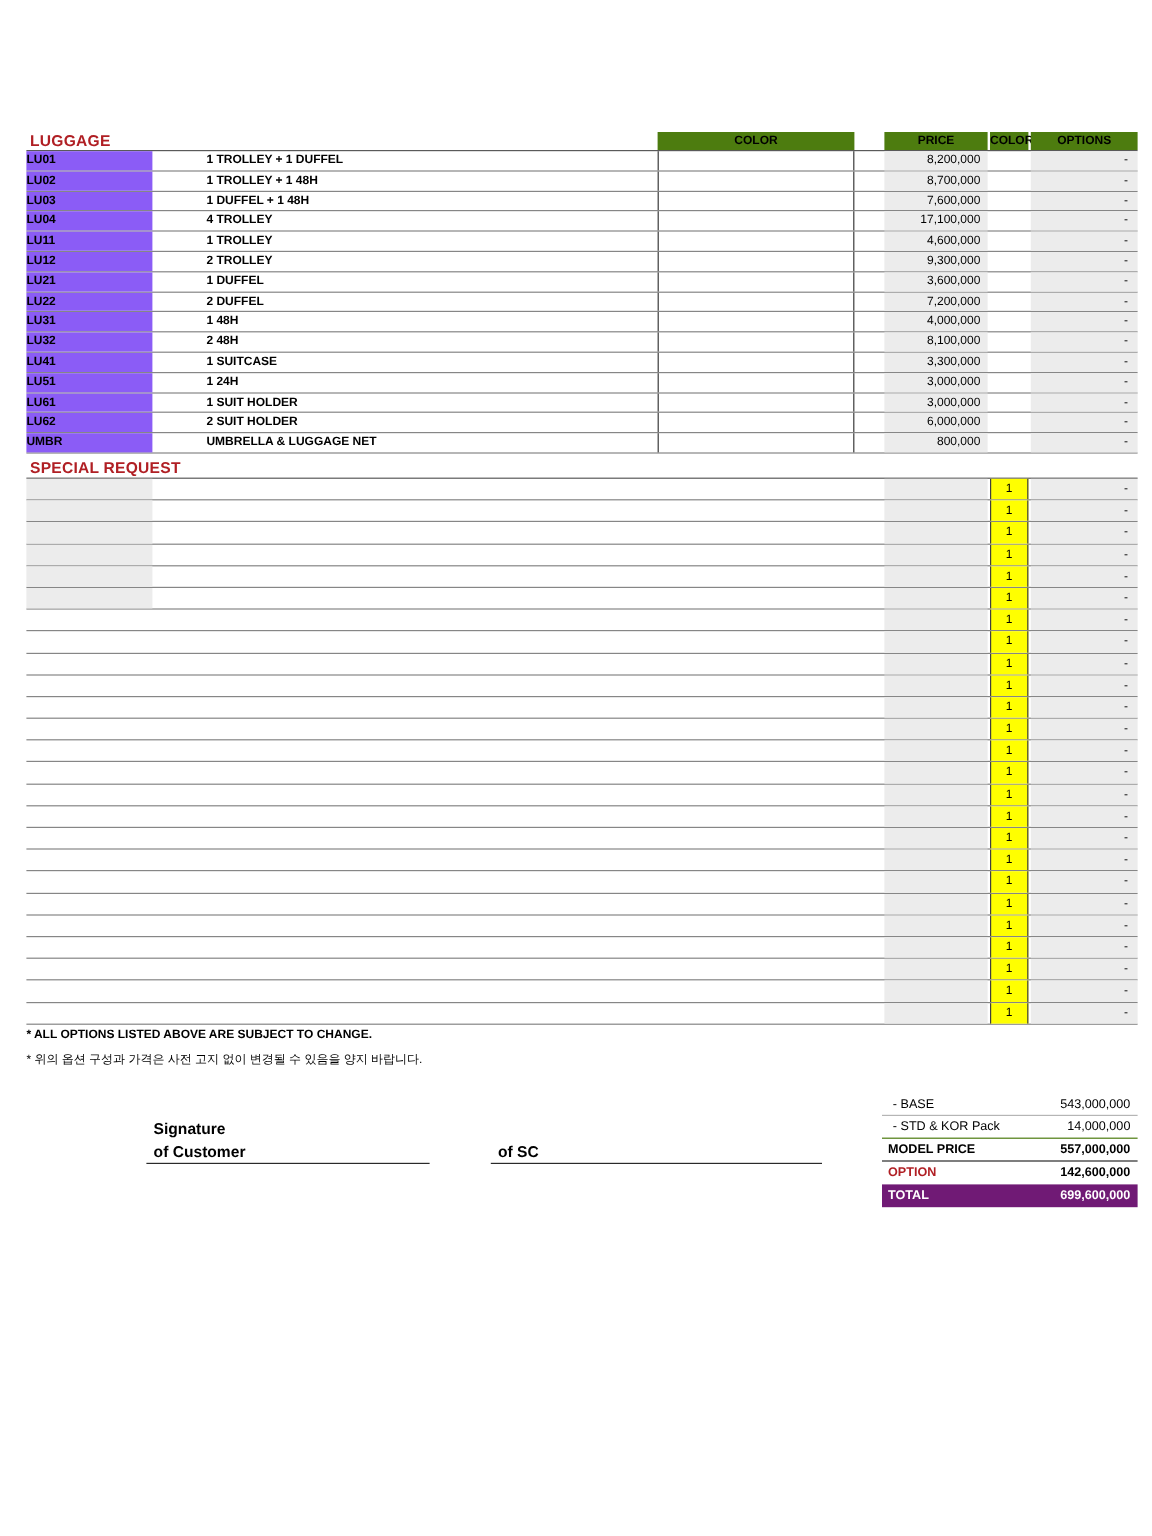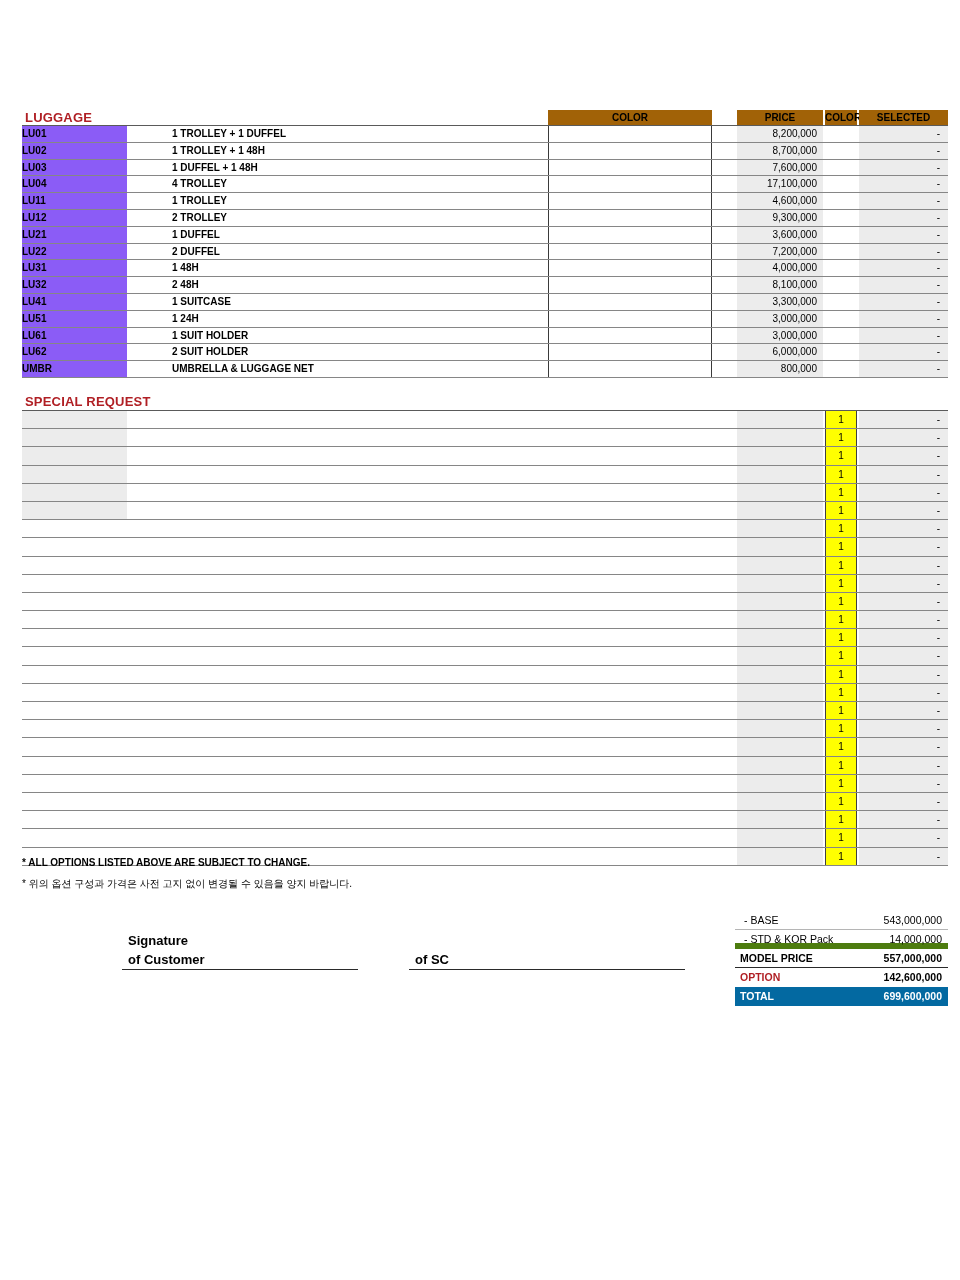--- a/index.html
+++ b/index.html
@@ -15,21 +15,21 @@
 
   
   .section { position: absolute; left: 22px; width: 926px; margin-top: 32px; }
   .hdr-row { display: flex; height: 16px; line-height: 15px; border-bottom: 1px solid #5a5a5a; }
   .sec-title {
     font-size: 13px; font-weight: bold; color: #b01f24;
     padding-left: 3px; letter-spacing: 0.2px;
   }
   .hdr-title { width: 526px; }
   .hcell {
-    background: #a16207; font-size: 10px; font-weight: bold;
+    background: #4d7c0f; font-size: 10px; font-weight: bold;
     text-align: center; height: 15px; line-height: 15px;
   }
   .h-color { width: 164px; }
   .h-price { width: 86px; }
   .h-unit  { width: 32px; }
   .h-sel   { width: 89px; }
   .gap25 { width: 25px; }
   .gap2  { width: 2px; }
 
   
@@ -57,25 +57,25 @@
   #footnotes { position: absolute; left: 22px; top: 856px; }
   .fn-en { font-size: 10px; font-weight: bold; line-height: 14px; }
   .fn-kr { font-size: 10px; line-height: 14px; margin-top: 7px; }
 
   
   #summary { position: absolute; left: 735px; top: 911px; width: 213px; }
   .sum-row { display: flex; height: 19px; line-height: 18px; font-size: 10.5px; }
   .sum-label { flex: 1; padding-left: 5px; }
   .sum-value { text-align: right; padding-right: 6px; }
   .row-base   { border-bottom: 1px solid #b5b5b5; }
-  .row-std    { border-bottom: 6px solid #4d7c0f; }
+  .row-std    { border-bottom: 1px solid #4d7c0f; }
   .row-model  { border-bottom: 1px solid #2a2a2a; font-weight: bold; }
   .row-option { font-weight: bold; }
   .row-option .sum-label { color: #b01f24; }
-  .row-total  { background: #0369a1; color: #ffffff; font-weight: bold; }
+  .row-total  { background: #701a75; color: #ffffff; font-weight: bold; }
   .row-base .sum-label, .row-std .sum-label { padding-left: 9px; }
 
   
   #signature { position: absolute; left: 122px; top: 931px; font-size: 13px; font-weight: bold; }
   .sig-line1 { height: 19px; line-height: 19px; padding-left: 6px; }
   .sig-flex { display: flex; justify-content: flex-end; }
   .sig-cell { height: 20px; line-height: 19px; border-bottom: 1px solid #2a2a2a; padding-left: 6px; }
   .sig-customer { width: 236px; }
   .sig-sc { width: 276px; margin-left: 51px; }
 </style>
@@ -86,21 +86,21 @@
 
   <div class="section" style="top:78px;">
     <div class="hdr-row">
       <div class="hdr-title sec-title">LUGGAGE</div>
       <div class="hcell h-color">COLOR</div>
       <div class="gap25"></div>
       <div class="hcell h-price">PRICE</div>
       <div class="gap2"></div>
       <div class="hcell h-unit">COLOR</div>
       <div class="gap2"></div>
-      <div class="hcell h-sel">SELECTED</div>
+      <div class="hcell h-sel">OPTIONS</div>
     </div>
 
     <div>
 
         <div class="lrow">
           <div class="c-code">LU01</div>
           <div class="c-desc">1 TROLLEY + 1 DUFFEL</div>
           <div class="c-color"></div>
           <div class="gap25"></div>
           <div class="c-price">8,200,000</div>
@@ -273,21 +273,21 @@
           <div class="gap25"></div>
           <div class="c-price">800,000</div>
           <div class="gap2"></div>
           <div class="c-unit"></div>
           <div class="gap2"></div>
           <div class="c-sel">-</div>
         </div>
       </div>
   </div>
 
-  <div class="section" style="top:362px;">
+  <div class="section" style="top:350px;">
     <div style="height:17px; border-bottom:1px solid #5a5a5a;">
       <div class="sec-title" style="line-height:16px;">SPECIAL REQUEST</div>
     </div>
 
     <div>
 
         <div class="srow">
           <div class="s-code" data-grey="1"></div>
           <div class="s-fill"></div>
           <div class="s-price"></div>

